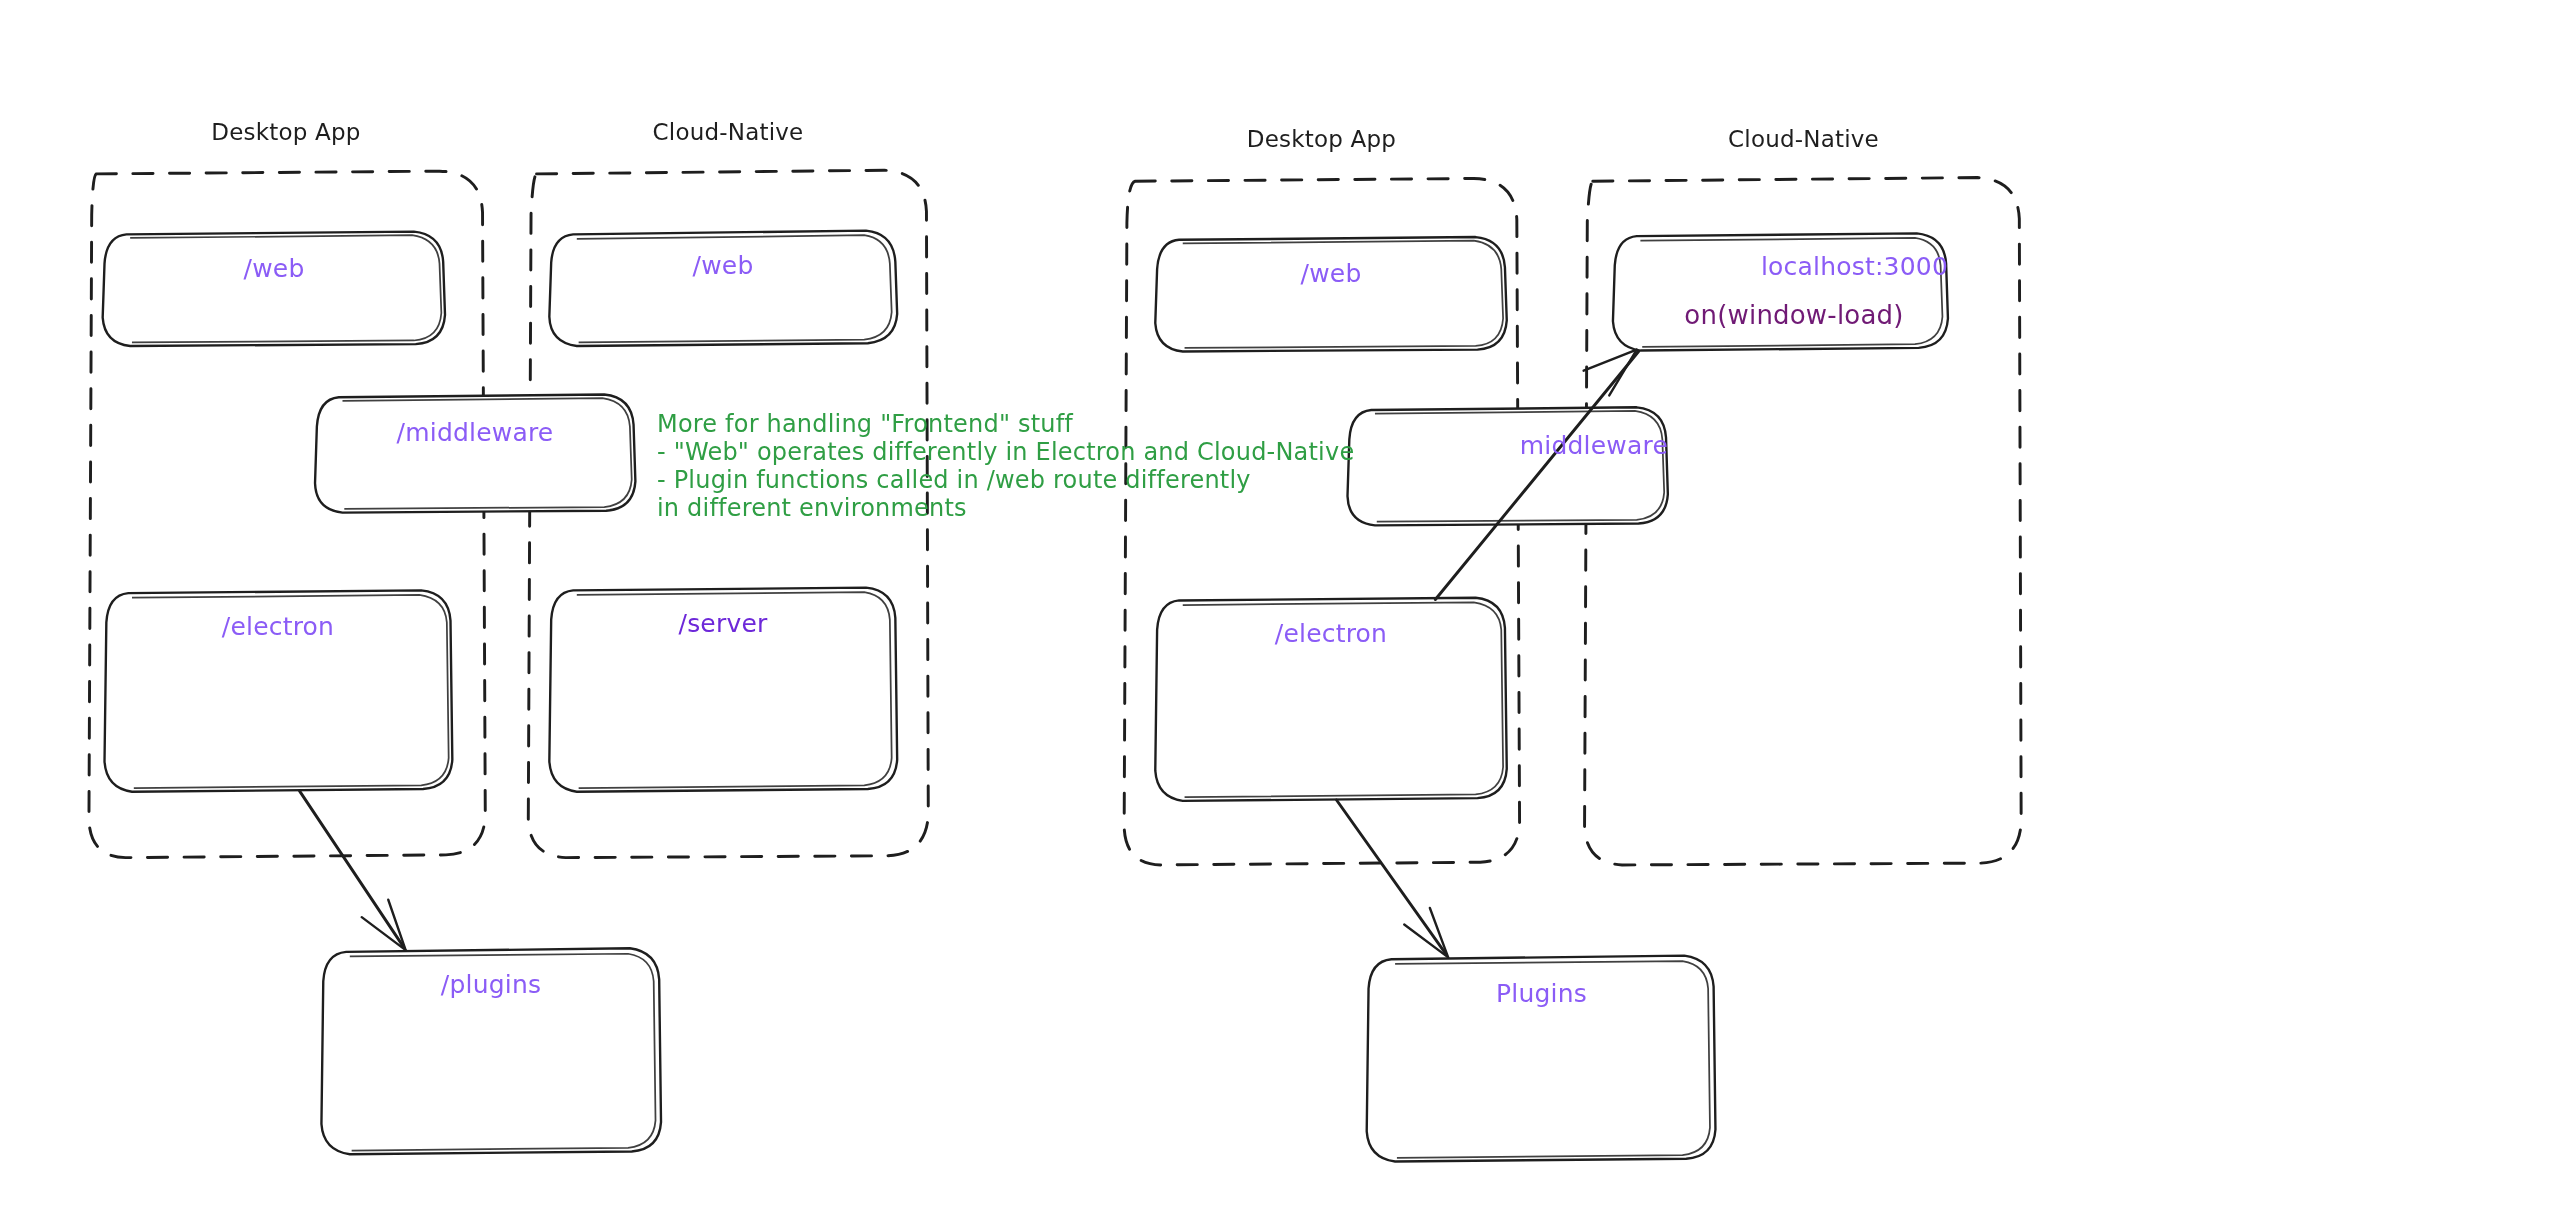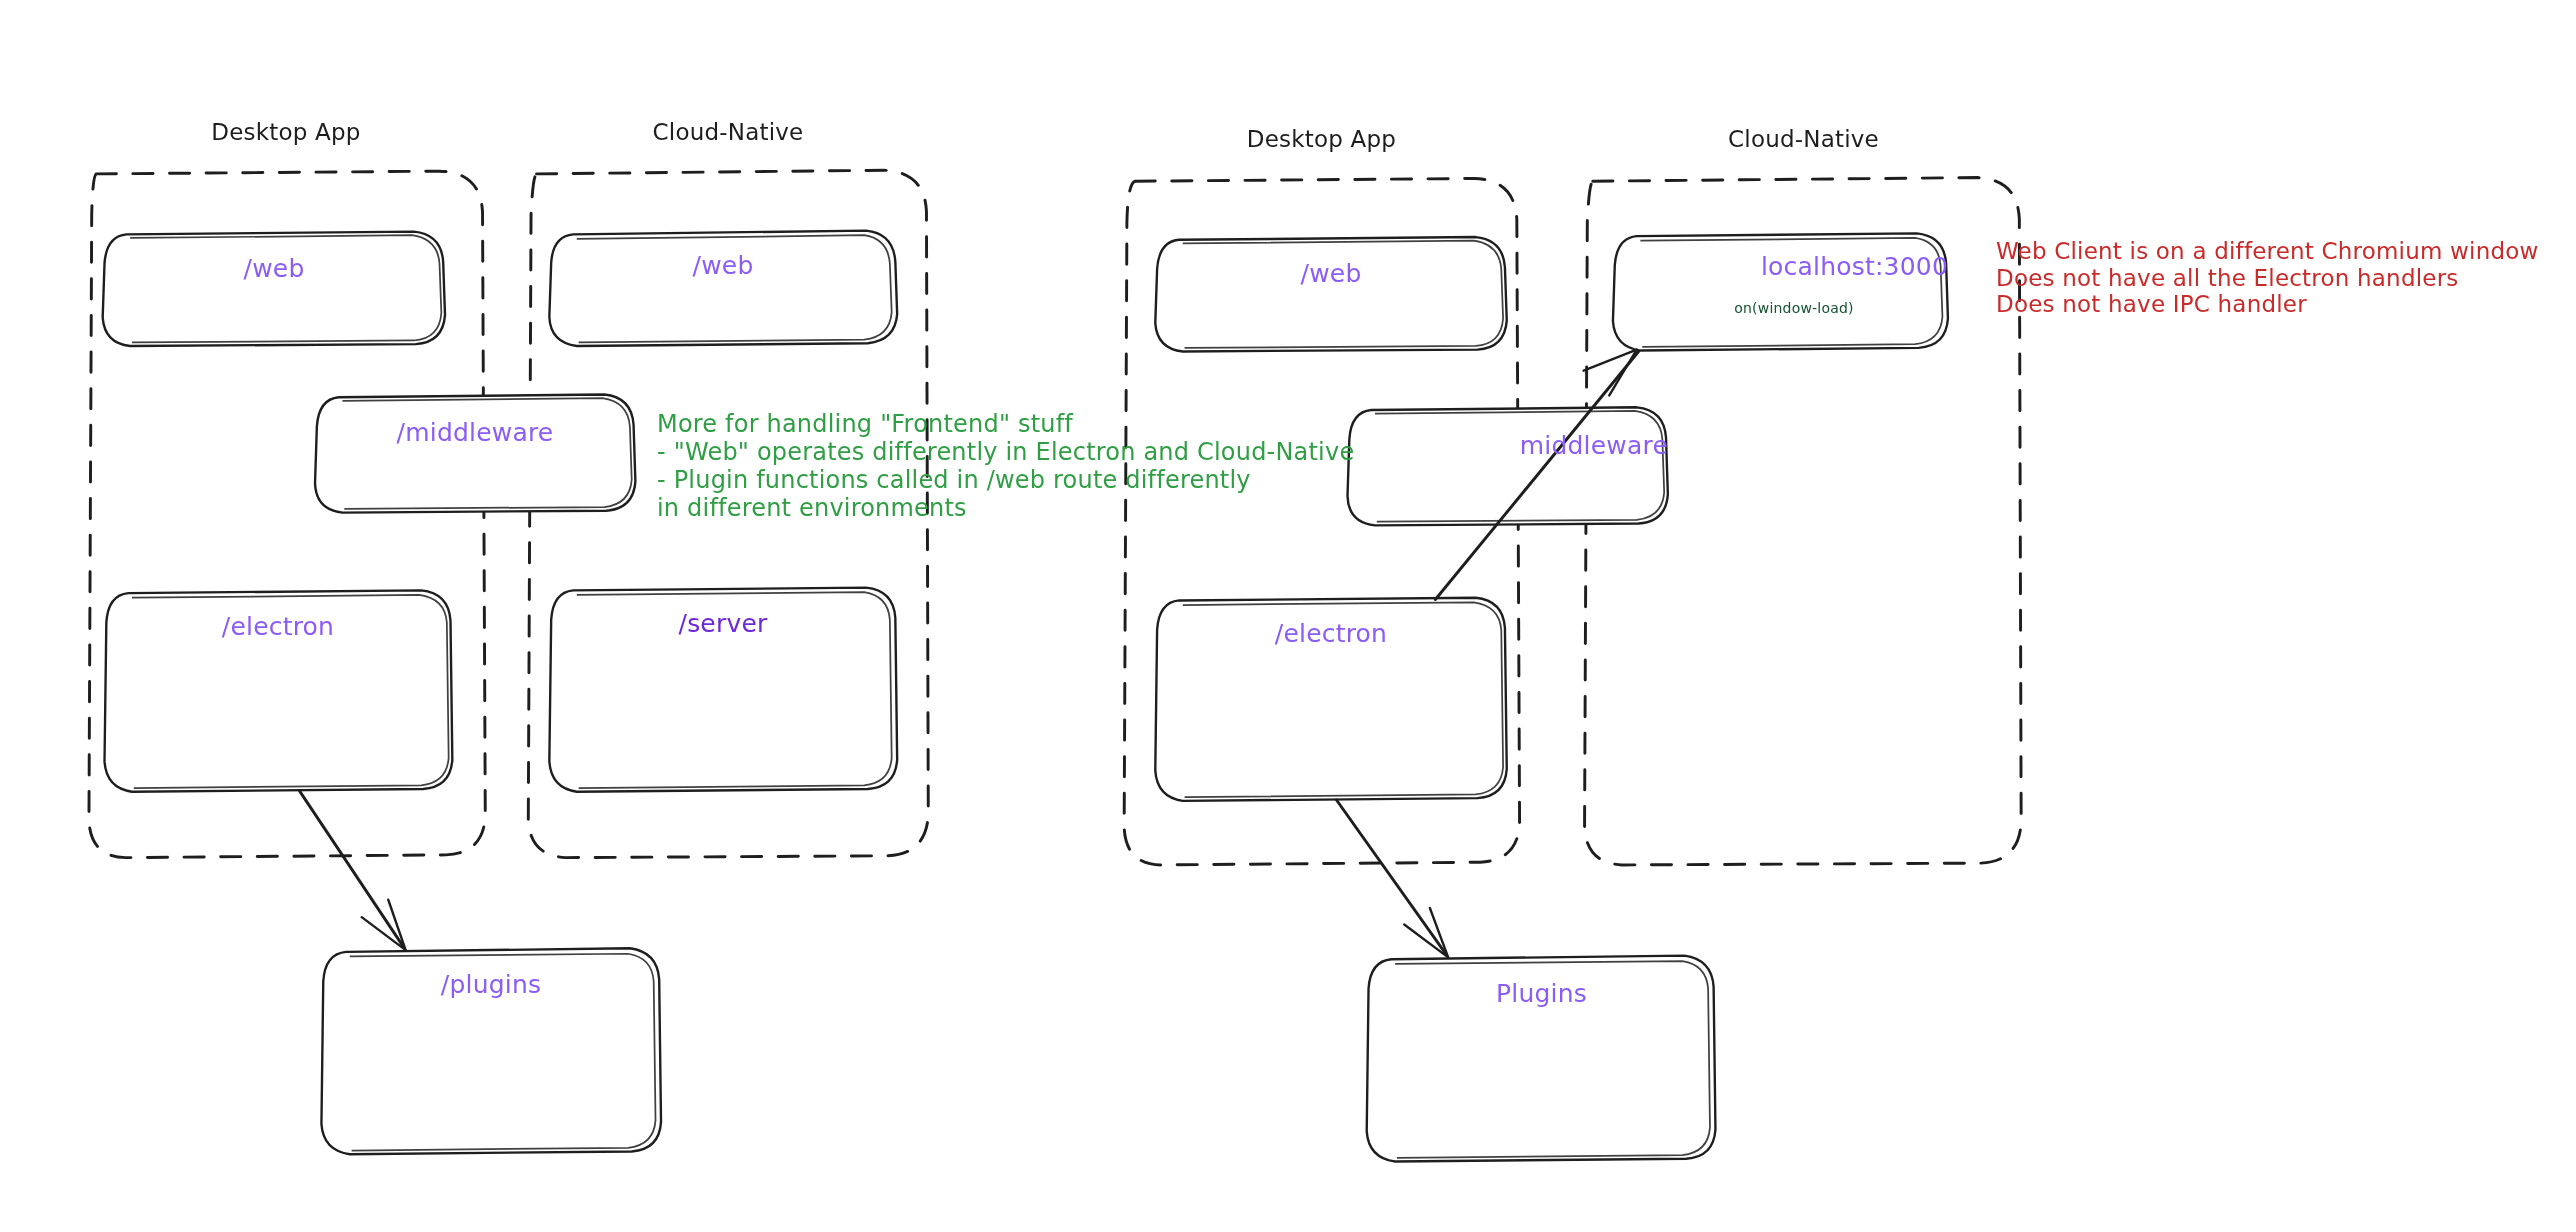--- a/index.html
+++ b/index.html
@@ -46,22 +46,22 @@
   }
   .node-label {
     font-size: 25px;
     color: #8b5cf6;
   }
   .node-label-red {
     font-size: 25px;
     color: #6d28d9;
   }
   .node-sub-red {
-    font-size: 14px;
-    color: #14532d;
+    font-size: 26px;
+    color: #701a75;
   }
   .note-green {
     font-size: 24px;
     line-height: 28px;
     color: #2f9e44;
   }
   .note-red {
     font-size: 23px;
     line-height: 26.5px;
     color: #c92a2a;
@@ -231,18 +231,15 @@
 
   <div class="txt node-label" style="left:1155px; top:619px; width:352px; text-align:center;">/electron</div>
 
   <div class="txt node-label" style="left:1367px; top:979px; width:349px; text-align:center;">Plugins</div>
 
   <div class="txt note-green multiline" style="left:657px; top:410px; width:723px;">More for handling "Frontend" stuff
 - "Web" operates differently in Electron and Cloud-Native
 - Plugin functions called in /web route differently
 in different environments</div>
 
-  <div class="txt note-red multiline" style="left:1996px; top:238px; width:568px;">Web Client is on a different Chromium window
-Does not have all the Electron handlers
-Does not have IPC handler</div>
 
 </div>
 
 
 </body></html>

